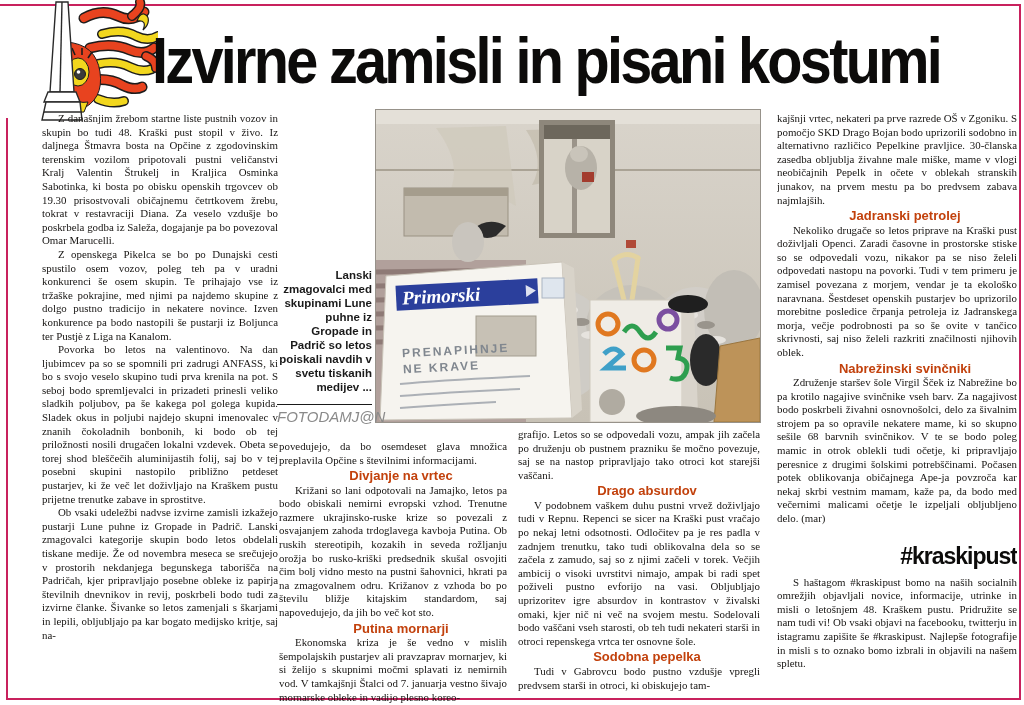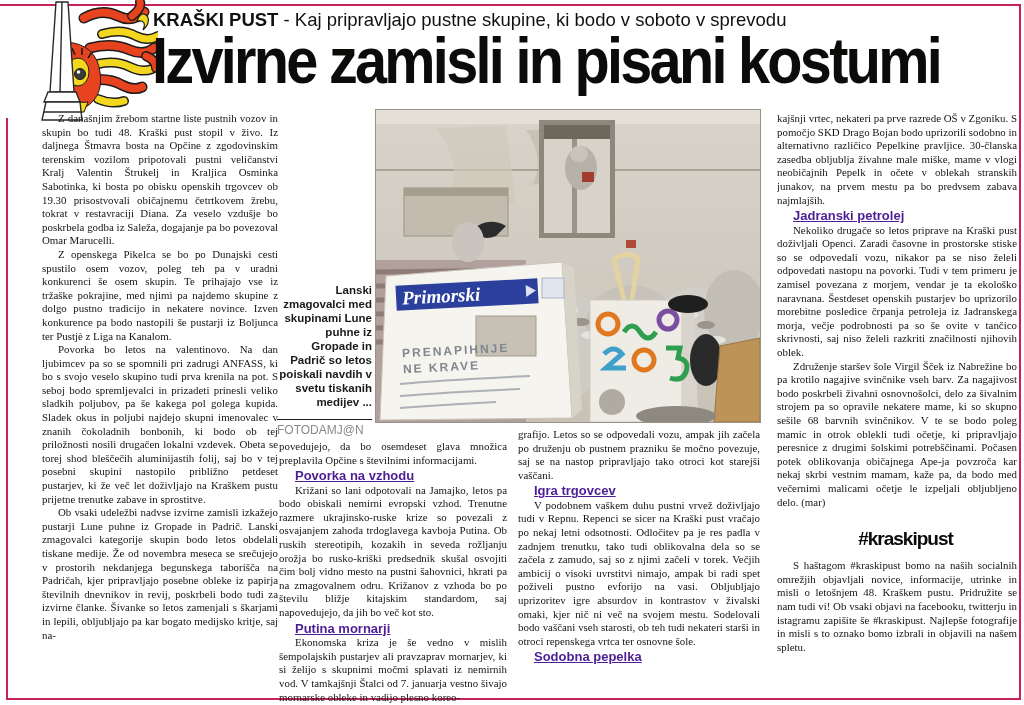--- a/index.html
+++ b/index.html
@@ -30,31 +30,31 @@
   
   .col{position:absolute;overflow:hidden;font-size:10.9px;line-height:13.6px;
        text-align:justify;}
   #col1{left:42px;top:112px;width:236px;height:582px;}
   #col2{left:279px;top:428px;width:228px;height:270px;margin-top:12px;}
   #col3{left:518px;top:428px;width:242px;height:270px;}
   #col4{left:777px;top:112px;width:240px;height:582px;}
   .col p{margin:0;}
   .col p.indent{text-indent:16px;}
   .col h3{margin:1px 0 0 0;font-family:"Liberation Sans",sans-serif;font-size:13px;
-          line-height:15.5px;text-indent:16px;text-align:left;color:#4c1d95;text-decoration:underline;}
+          line-height:15.5px;text-indent:16px;text-align:center;color:#c2410c;}
   .col h2.bigh{margin:15px 0 5px 17px;font-family:"Liberation Sans",sans-serif;
-          font-size:19px;line-height:30px;letter-spacing:-1px;text-align:center;color:#0c0b0a;}
-
-  
-  #caption-block{position:absolute;left:277px;top:283px;width:95px;}
+          font-size:23px;line-height:30px;letter-spacing:-1px;text-align:right;color:#0c0b0a;}
+
+  
+  #caption-block{position:absolute;left:277px;top:268px;width:95px;}
   #photo-caption{font-family:"Liberation Sans",sans-serif;font-weight:bold;
                  font-size:11.5px;line-height:14px;text-align:right;color:#1a1a1a;}
   #caption-rule{border:0;border-top:1.5px solid #1a1a1a;margin:10px 0 3px 0;}
-  #photo-credit{font-family:"Liberation Sans",sans-serif;
-                font-size:12px;color:#8a8a8a;}
+  #photo-credit{font-family:"Liberation Sans",sans-serif;font-style:italic;
+                font-size:15px;color:#8a8a8a;text-align:right;}
 
   
   #photo{position:absolute;left:376px;top:110px;width:384px;height:312px;
          outline:1px solid #97928a;}
 </style>
 </head>
 <body>
 
 <div id="page">
 
@@ -103,21 +103,20 @@
         <polygon points="40,102 74,102 76,120 36,120"></polygon>
         <line x1="56" y1="2" x2="54" y2="92"></line>
         <line x1="38" y1="112" x2="76" y2="112"></line>
       </g>
     </g>
   </svg>
 
   <svg id="kicker-swirl" width="16" height="20" viewBox="0 0 16 20">
     <path d="M9,2 C15,4 15,12 8,18 C11,11 9,8 2,9 C4,3 6,1.5 9,2 Z" fill="#f2d71e" stroke="#1c1c1c" stroke-width="1.2"></path>
   </svg>
-  <div id="kicker"><span class="k-strong">KRAŠKI PUST</span><span> - Kaj pripravljajo pustne skupine, ki bodo v soboto v sprevodu</span></div>
 
   <div id="headline">Izvirne zamisli in pisani kostumi</div>
 
   <svg id="photo" width="384" height="312" viewBox="0 0 384 312">
     <defs>
       <linearGradient id="wallg" x1="0" y1="0" x2="0" y2="1">
         <stop offset="0" stop-color="#d9d4cb"></stop>
           <stop offset="1" stop-color="#c8c2b6"></stop>
       </linearGradient>
     </defs>
@@ -244,33 +243,35 @@
   </div>
 
   <div id="col1" class="col">
       <p class="indent">Z današnjim žrebom startne liste pustnih vozov in skupin bo tudi 48. Kraški pust stopil v živo. Iz daljnega Štmavra bosta na Opčine z zgodovinskim terenskim vozilom pripotovali pustni veličanstvi Kralj Valentin Štrukelj in Kraljica Osminka Sabotinka, ki bosta po obisku openskih trgovcev ob 19.30 prisostvovali običajnemu četrtkovem žrebu, tokrat v restavraciji Diana. Za veselo vzdušje bo poskrbela godba iz Saleža, dogajanje pa bo povezoval Omar Marucelli.</p>
       <p class="indent">Z openskega Pikelca se bo po Dunajski cesti spustilo osem vozov, poleg teh pa v uradni konkurenci še osem skupin. Te prihajajo vse iz tržaške pokrajine, med njimi pa najdemo skupine z dolgo pustno tradicijo in nekatere novince. Izven konkurence pa bodo nastopili še pustarji iz Boljunca ter Pustjè z Liga na Kanalom.</p>
       <p class="indent">Povorka bo letos na valentinovo. Na dan ljubimcev pa so se spomnili pri zadrugi ANFASS, ki bo s svojo veselo skupino tudi prva krenila na pot. S seboj bodo spremljevalci in prizadeti prinesli veliko sladkih poljubov, pa še kakega pol golega kupida. Sladek okus in poljubi najdejo skupni imenovalec v znanih čokoladnih bonbonih, ki bodo ob tej priložnosti nosili drugačen lokalni vzdevek. Obeta se torej shod bleščečih aluminijastih folij, saj bo v tej posebni skupini nastopilo približno petdeset pustarjev, ki že več let doživljajo na Kraškem pustu prijetne trenutke zabave in sprostitve.</p>
       <p class="indent">Ob vsaki udeležbi nadvse izvirne zamisli izkažejo pustarji Lune puhne iz Gropade in Padrič. Lanski zmagovalci kategorije skupin bodo letos obdelali tiskane medije. Že od novembra meseca se srečujejo v prostorih nekdanjega begunskega taborišča na Padričah, kjer pripravljajo posebne obleke iz papirja številnih dnevnikov in revij, poskrbeli bodo tudi za izvirne članke. Šivanke so letos zamenjali s škarjami in lepili, obljubljajo pa kar bogato medijsko kritje, saj na-</p>
     </div>
   <div id="col2" class="col">
       <p class="">povedujejo, da bo osemdeset glava množica preplavila Opčine s številnimi informacijami.</p>
-      <h3>Povorka na vzhodu</h3>
+      <h3>Divjanje na vrtec</h3>
       <p class="indent">Križani so lani odpotovali na Jamajko, letos pa bodo obiskali nemirni evropski vzhod. Trenutne razmere ukrajinsko-ruske krize so povezali z osvajanjem zahoda trdoglavega kavboja Putina. Ob ruskih stereotipih, kozakih in seveda rožljanju orožja bo rusko-kriški predsednik skušal osvojiti čim bolj vidno mesto na pustni šahovnici, hkrati pa na zmagovalnem odru. Križanov z vzhoda bo po številu bližje kitajskim standardom, saj napovedujejo, da jih bo več kot sto.</p>
       <h3>Putina mornarji</h3>
       <p class="indent">Ekonomska kriza je še vedno v mislih šempolajskih pustarjev ali pravzaprav mornarjev, ki si želijo s skupnimi močmi splavati iz nemirnih vod. V tamkajšnji Štalci od 7. januarja vestno šivajo mornarske obleke in vadijo plesno koreo-</p>
     </div>
   <div id="col3" class="col">
       <p class="">grafijo. Letos so se odpovedali vozu, ampak jih začela po druženju ob pustnem prazniku še močno povezuje, saj se na nastop pripravljajo tako otroci kot starejši vaščani.</p>
-      <h3>Igra trgovcev</h3>
+      <h3>Drago absurdov</h3>
       <p class="indent">V podobnem vaškem duhu pustni vrvež doživljajo tudi v Repnu. Repenci se sicer na Kraški pust vračajo po nekaj letni odsotnosti. Odločitev pa je res padla v zadnjem trenutku, tako tudi oblikovalna dela so se začela z zamudo, saj so z njimi začeli v torek. Večjih ambicij o visoki uvrstitvi nimajo, ampak bi radi spet poživeli pustno evforijo na vasi. Obljubljajo uprizoritev igre absurdov in kontrastov v živalski omaki, kjer nič ni več na svojem mestu. Sodelovali bodo vaščani vseh starosti, ob teh tudi nekateri starši in otroci repenskega vrtca ter osnovne šole.</p>
       <h3>Sodobna pepelka</h3>
+      <p class="indent">Tudi v Gabrovcu bodo pustno vzdušje vpregli predvsem starši in otroci, ki obiskujejo tam-</p>
     </div>
   <div id="col4" class="col">
       <p class="">kajšnji vrtec, nekateri pa prve razrede OŠ v Zgoniku. S pomočjo SKD Drago Bojan bodo uprizorili sodobno in alternativno različico Pepelkine pravljice. 30-članska zasedba obljublja živahne male miške, mame v vlogi neobičajnih Pepelk in očete v oblekah stranskih junakov, na prvem mestu pa bo predvsem zabava najmlajših.</p>
       <h3>Jadranski petrolej</h3>
       <p class="indent">Nekoliko drugače so letos priprave na Kraški pust doživljali Openci. Zaradi časovne in prostorske stiske so se odpovedali vozu, nikakor pa se niso želeli odpovedati nastopu na povorki. Tudi v tem primeru je zamisel povezana z morjem, vendar je ta ekološko naravnana. Šestdeset openskih pustarjev bo uprizorilo morebitne posledice črpanja petroleja iz Jadranskega morja, večje podrobnosti pa so še ovite v tančico skrivnosti, saj niso želeli razkriti značilnosti njihovih oblek.</p>
+      <h3>Nabrežinski svinčniki</h3>
       <p class="indent">Združenje staršev šole Virgil Šček iz Nabrežine bo pa krotilo nagajive svinčnike vseh barv. Za nagajivost bodo poskrbeli živahni osnovnošolci, delo za šivalnim strojem pa so opravile nekatere mame, ki so skupno sešile 68 barvnih svinčnikov. V te se bodo poleg mamic in otrok oblekli tudi očetje, ki pripravljajo peresnice z drugimi šolskimi potrebščinami. Počasen potek oblikovanja običajnega Ape-ja povzroča kar nekaj skrbi vestnim mamam, kaže pa, da bodo med večernimi malicami očetje le izpeljali obljubljeno delo. (mar)</p>
       <h2 class="bigh">#kraskipust</h2>
       <p class="indent">S haštagom #kraskipust bomo na naših socialnih omrežjih objavljali novice, informacije, utrinke in misli o letošnjem 48. Kraškem pustu. Pridružite se nam tudi vi! Ob vsaki objavi na facebooku, twitterju in istagramu zapišite še #kraskipust. Najlepše fotografije in misli s to oznako bomo izbrali in objavili na našem spletu.</p>
     </div>
 
 </div>
 
 </body></html>

